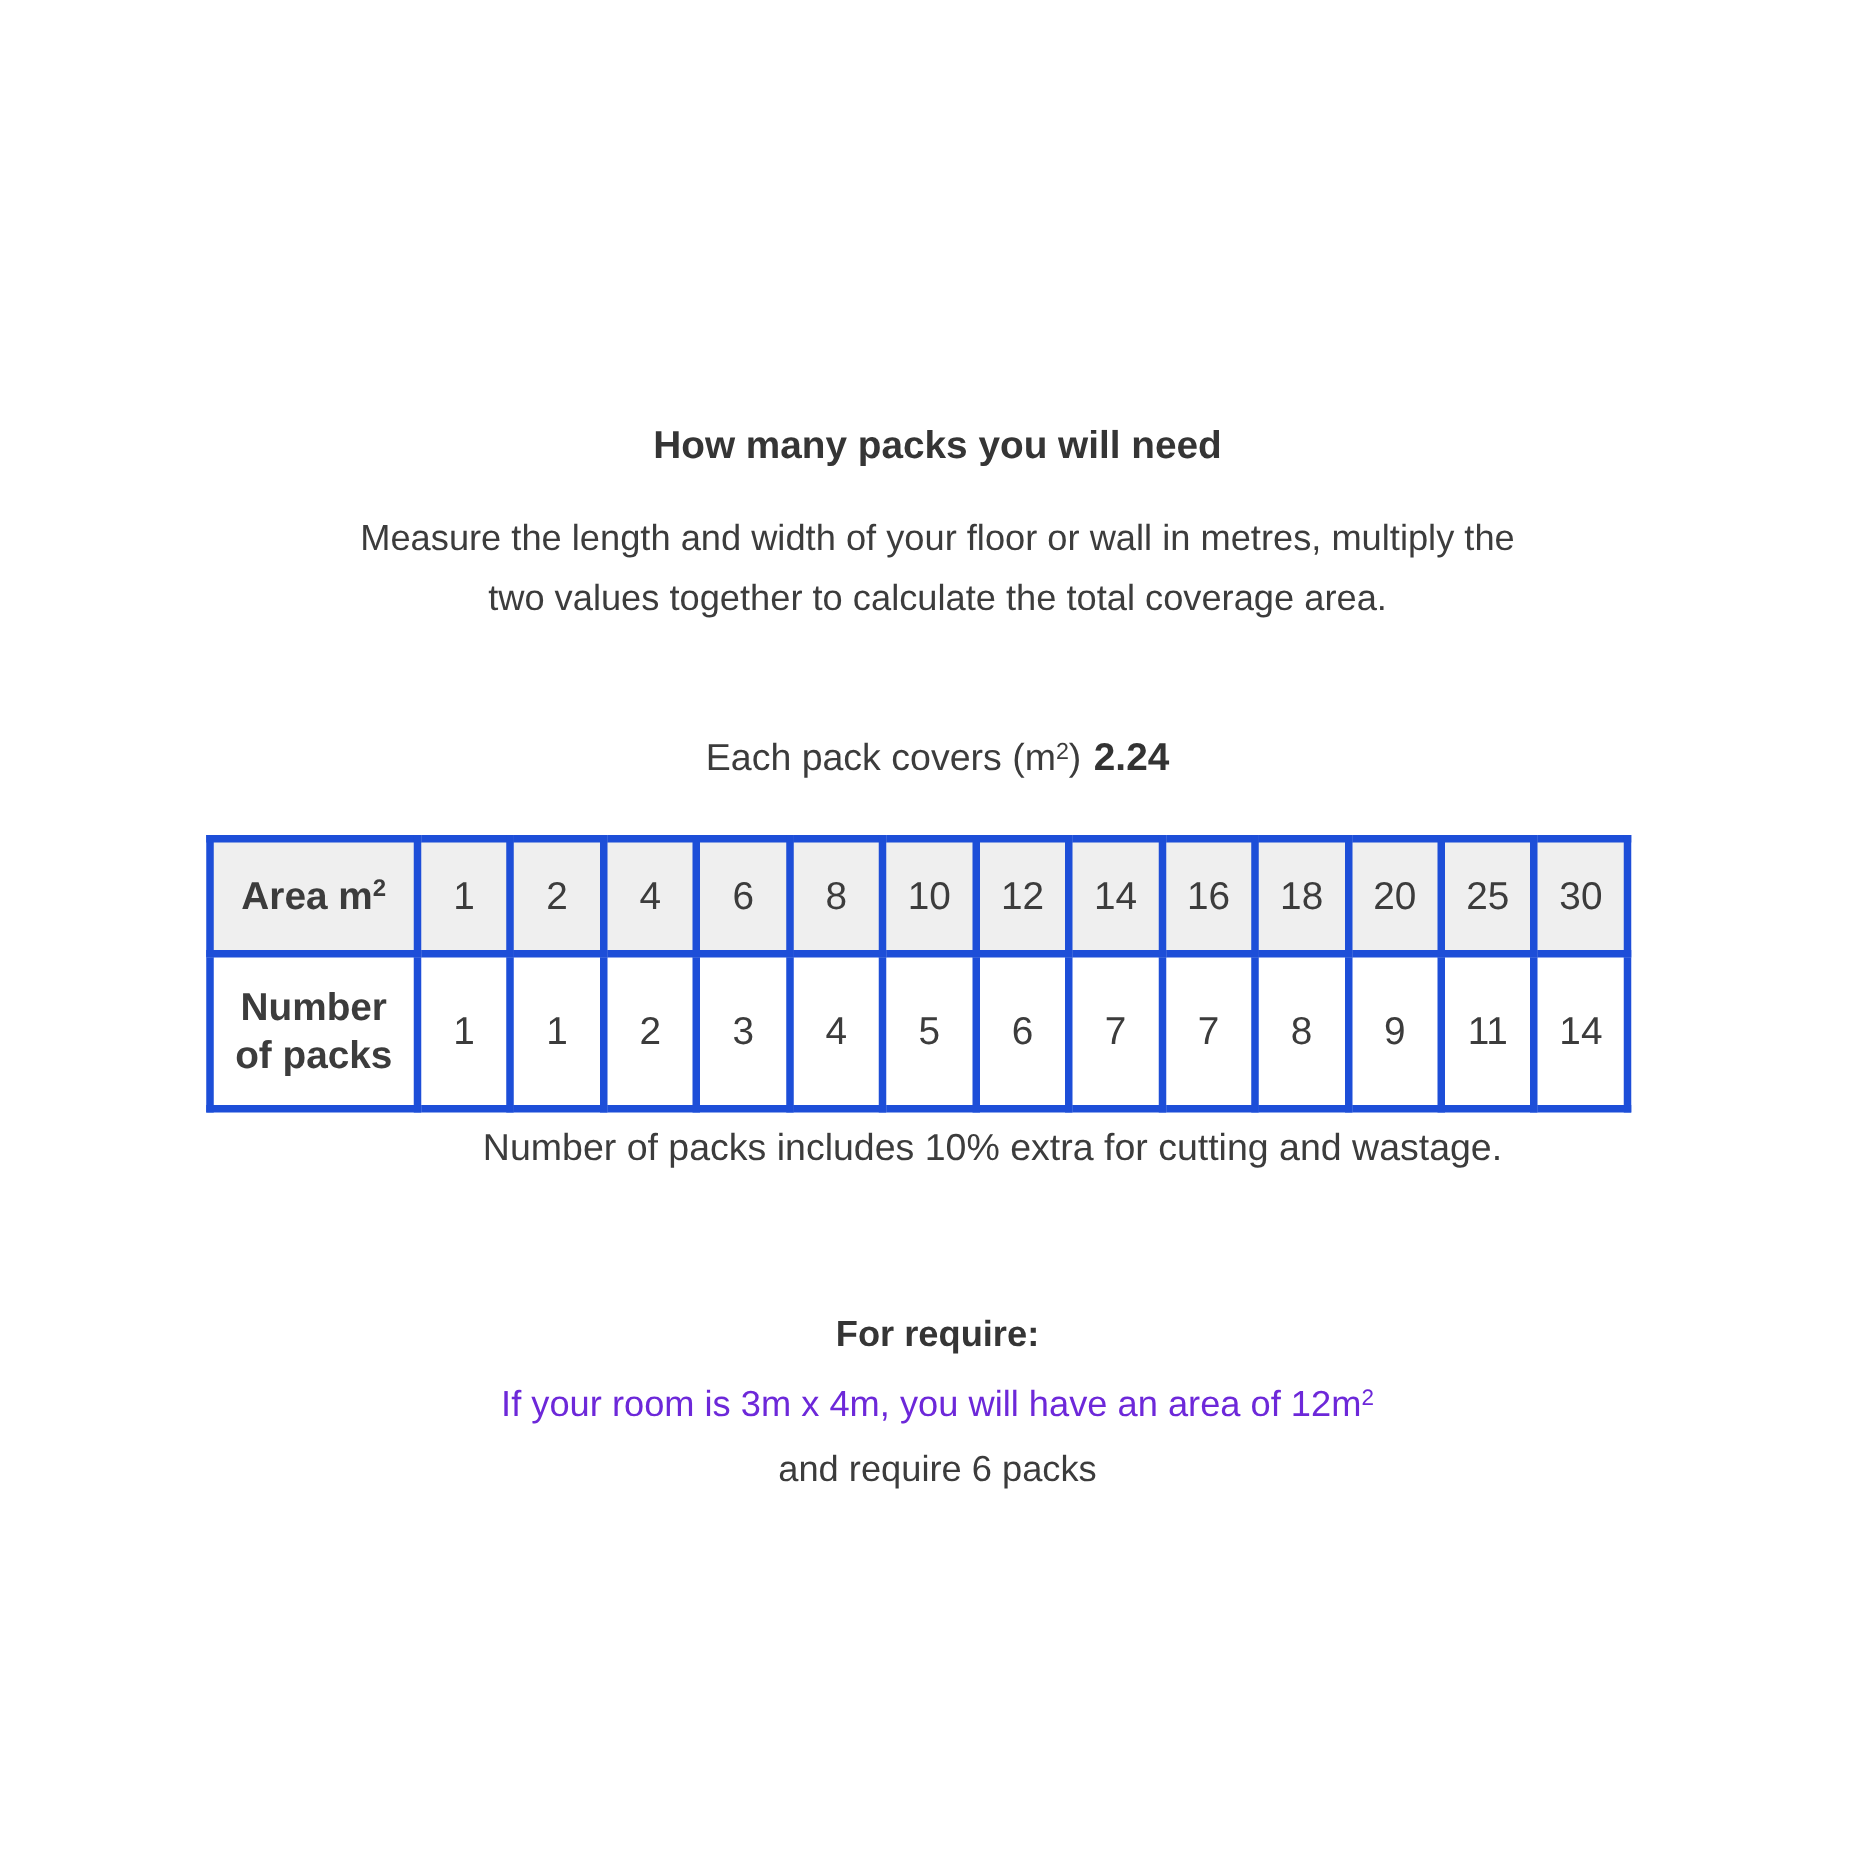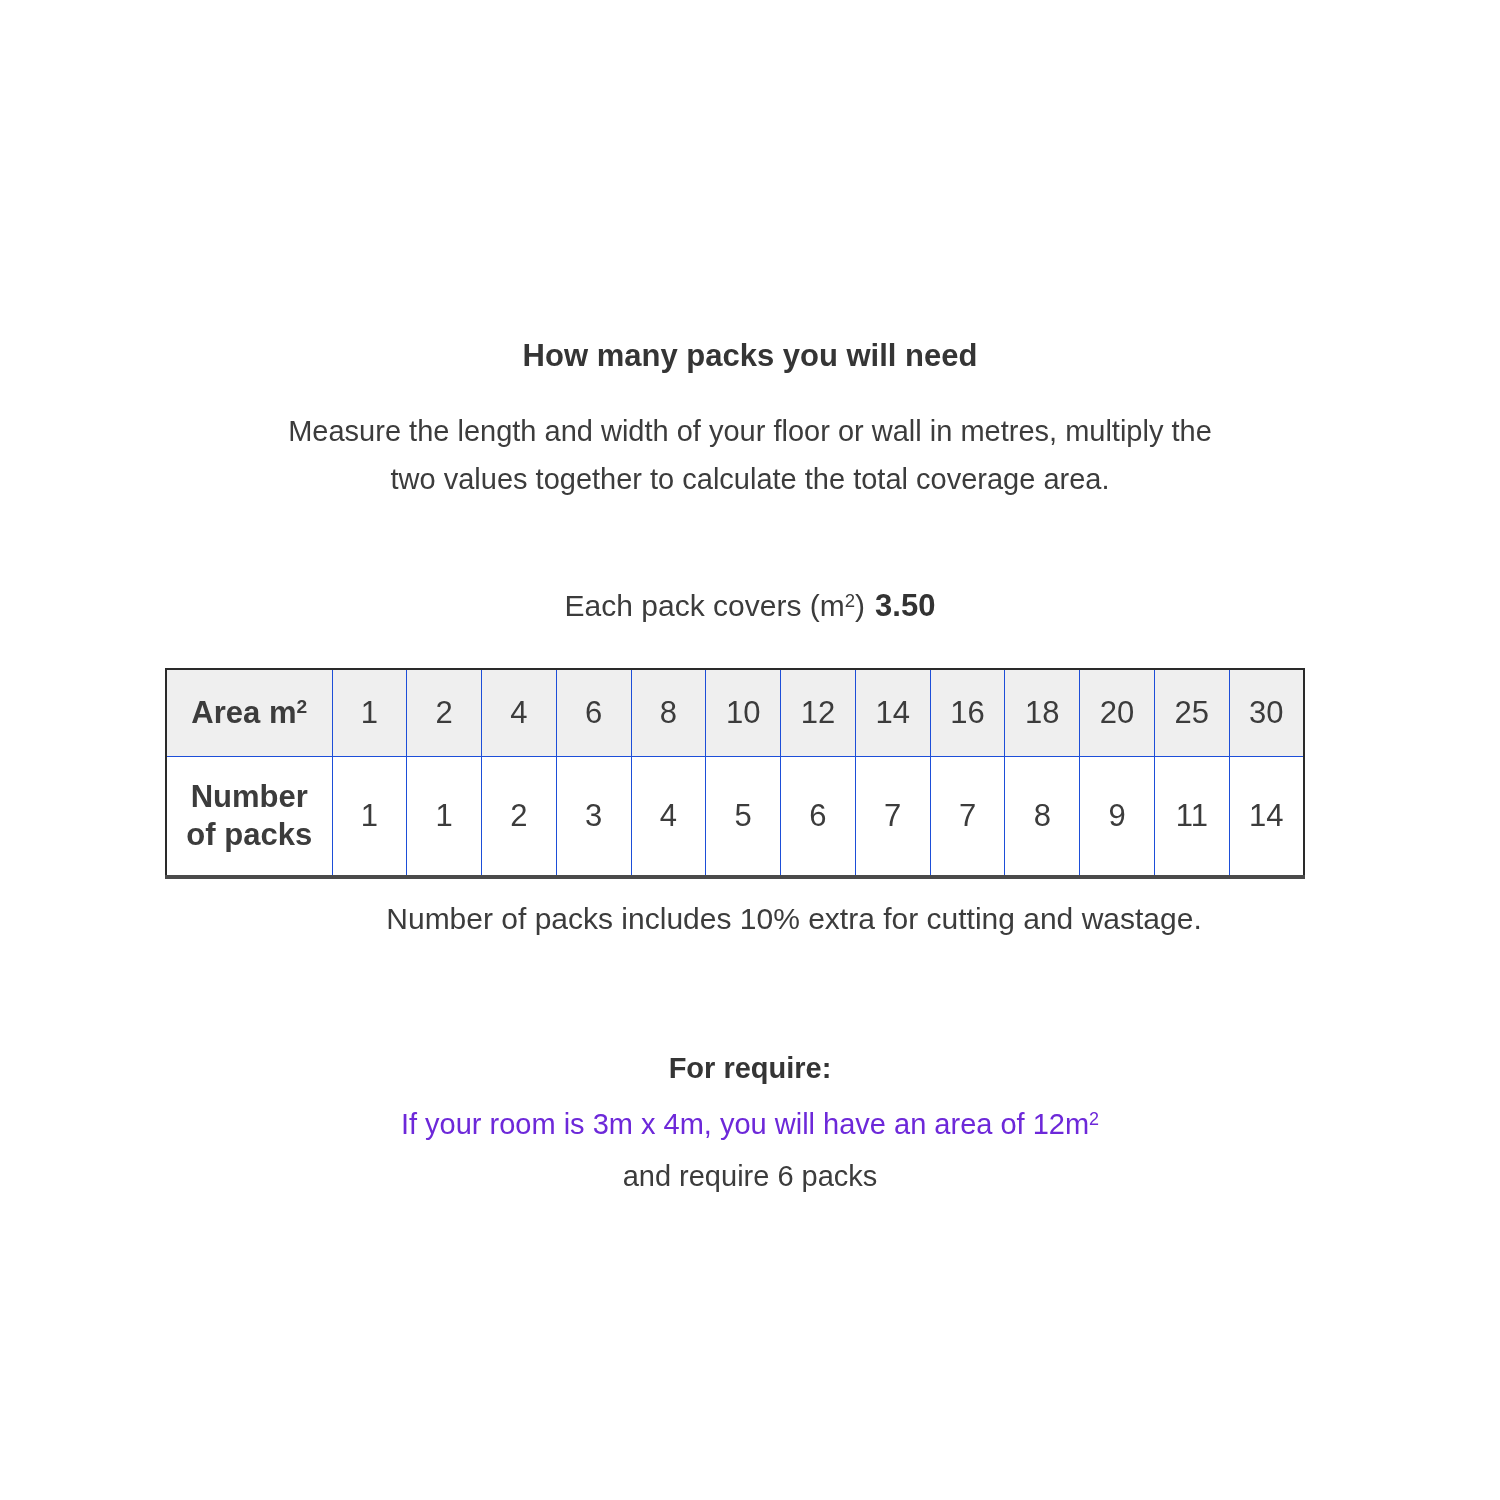--- a/index.html
+++ b/index.html
@@ -49,21 +49,21 @@
     position: absolute;
     left: 165px;
     top: 668px;
     width: 1140px;
     border-collapse: collapse;
     table-layout: fixed;
     border: 2px solid #2a2a2a;
     border-bottom: 4px solid #4a4a4a;
   }
   table.packs td {
-    border: 1px solid #1d4ed8;
+    border: 6px solid #1d4ed8;
     font-size: 31px;
     text-align: center;
     color: #3c3c3c;
     padding: 0;
   }
   table.packs col.labelcol { width: 166px; }
   tr.header-row td { background: #efefef; height: 86px; }
   tr.body-row td { background: #ffffff; height: 118px; }
   td.rowlabel {
     text-align: left;
@@ -102,21 +102,21 @@
 <div class="page">
 
   <div class="centered intro">
     <span>Measure the length and width of your floor or wall in metres, multiply the</span><br>
     <span>two values together to calculate the total coverage area.</span>
   </div>
 
   <div class="centered title">How many packs you will need</div>
 
   <div class="centered coverage">
-    <span>Each pack covers (m</span><sup class="sq">2</sup><span>)</span><span class="value">3.50</span>
+    <span>Each pack covers (m</span><sup class="sq">2</sup><span>)</span><span class="value">2.24</span>
   </div>
 
   <table class="packs">
     <colgroup>
       <col class="labelcol">
       <col>
         <col>
         <col>
         <col>
         <col>

